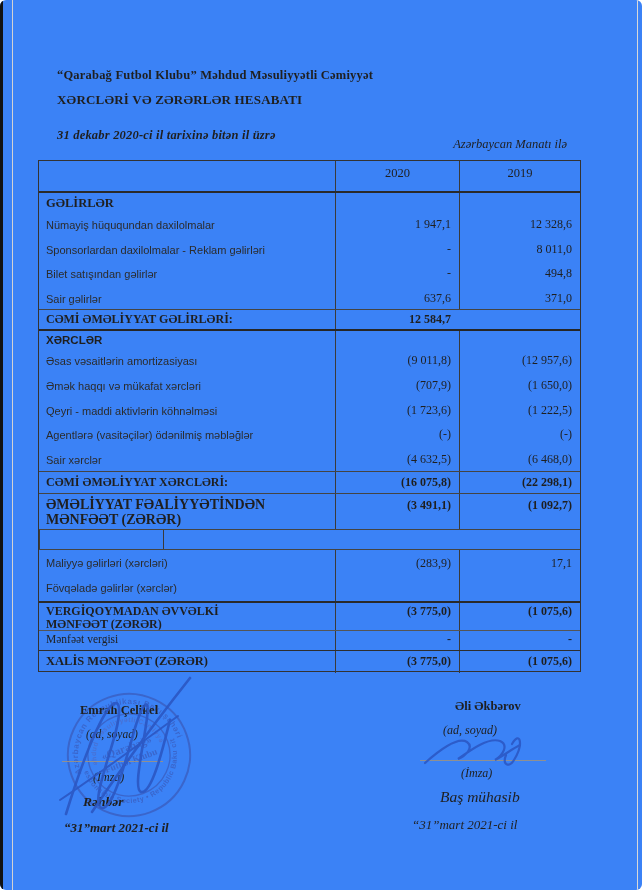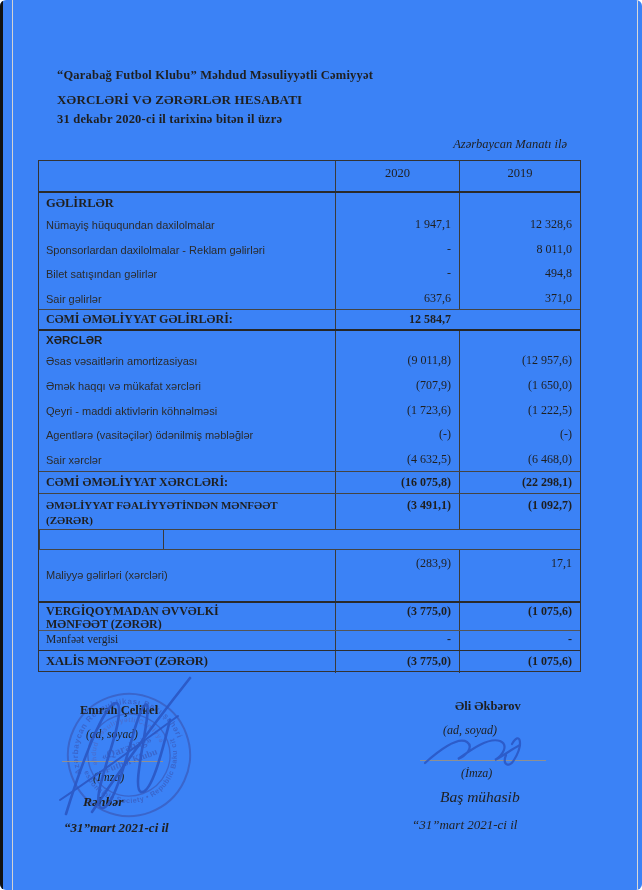--- a/index.html
+++ b/index.html
@@ -6,21 +6,21 @@
   .page{position:relative;width:642px;height:890px;background:#3b82f6;overflow:hidden;
         font-family:"Liberation Serif",serif;color:#1f1f1f;border-radius:6px;}
   
   .edge-strip{position:absolute;left:0;top:0;width:3px;height:890px;background:#111;}
   .fold-left{position:absolute;left:12px;top:0;width:1px;height:890px;background:#d2d2d2;}
   .fold-right{position:absolute;left:637px;top:0;width:1px;height:890px;background:#d8d8d8;}
   
   .hdr{position:absolute;left:57px;font-weight:bold;font-size:12.5px;letter-spacing:.2px;white-space:nowrap;}
   .hdr.l1{top:68px;}
   .hdr.l2{top:92px;font-size:13px;}
-  .hdr.l3{top:112px;}
+  .hdr.l3{top:128px;font-style:italic;}
   .currency{position:absolute;top:137px;right:75px;font-style:italic;font-size:12.5px;}
   
   .tbl{position:absolute;left:38px;top:160px;width:543px;height:512px;
        border:1.6px solid #333;box-sizing:border-box;background:transparent;}
   .row{display:flex;box-sizing:border-box;width:100%;}
   .c1{flex:0 0 296px;box-sizing:border-box;overflow:hidden;}
   .c2{flex:0 0 124px;box-sizing:border-box;border-left:1.1px solid #3a3a3a;overflow:hidden;}
   .c3{flex:1 1 auto;box-sizing:border-box;border-left:1.1px solid #3a3a3a;overflow:hidden;}
   .bt1{border-top:1px solid #555;}
   .bt14{border-top:1.4px solid #444;}
@@ -46,27 +46,27 @@
   .vi{height:24.5px;line-height:26px;}
   .vx{height:24.8px;line-height:26px;}
   .r-total-inc{height:20px;}
   .r-total-inc .c1{padding-left:7px;font-weight:bold;font-size:12px;line-height:19px;}
   .r-total-inc .val{font-weight:bold;line-height:19px;}
   .r-exp{height:142px;}
   .r-total-exp{height:22px;}
   .r-total-exp .c1{padding-left:7px;font-weight:bold;font-size:12px;line-height:20px;}
   .r-total-exp .val{font-weight:bold;line-height:20px;}
   .r-op{height:36px;}
-  .r-op .c1{padding:4px 40px 0 7px;font-weight:bold;font-size:11px;line-height:14.5px;}
+  .r-op .c1{padding:4px 40px 0 7px;font-weight:bold;font-size:14px;line-height:14.5px;}
   .r-op .val{font-weight:bold;padding-top:4px;}
   .r-tr{height:20px;}
   .r-tr .c1{padding-left:7px;font-weight:bold;font-size:12px;line-height:18px;white-space:nowrap;}
   .r-fin{height:52px;}
   .fin-line{height:25px;line-height:27px;padding-left:7px;font-size:11px;
-            font-family:"Liberation Sans",sans-serif;color:#2b2b2b;white-space:nowrap;margin-top:12px;}
+            font-family:"Liberation Sans",sans-serif;color:#2b2b2b;white-space:nowrap;}
   .fin-val{height:25px;line-height:27px;}
   .r-pre{height:29px;}
   .r-pre .c1{padding:2px 60px 0 7px;font-weight:bold;font-size:12px;line-height:13px;}
   .r-pre .val{font-weight:bold;padding-top:2px;line-height:13px;}
   .r-tax{height:20px;}
   .r-tax .c1{padding-left:7px;font-size:11.5px;line-height:16px;}
   .r-tax .val{font-weight:bold;line-height:16px;}
   .r-net{height:23px;}
   .r-net .c1{padding-left:7px;font-weight:bold;font-size:12.5px;line-height:21px;}
   .r-net .val{font-weight:bold;line-height:21px;}

